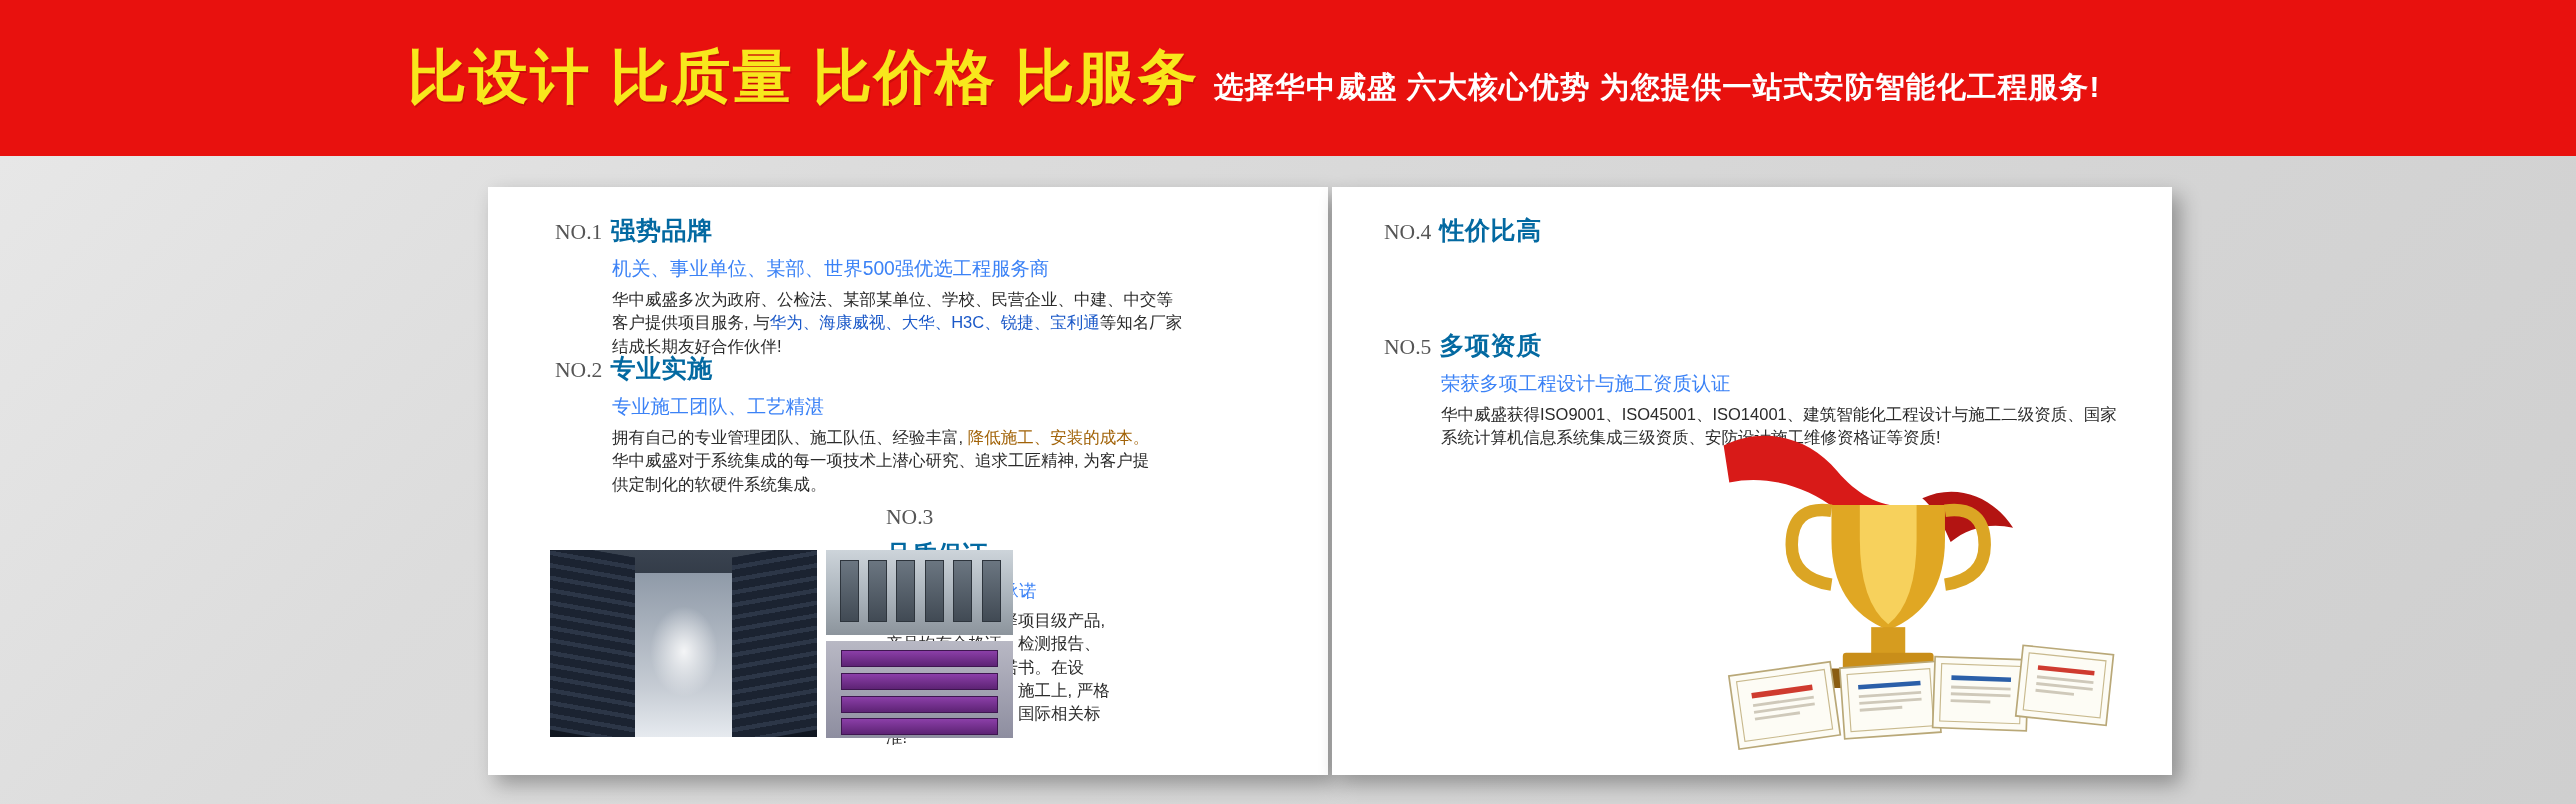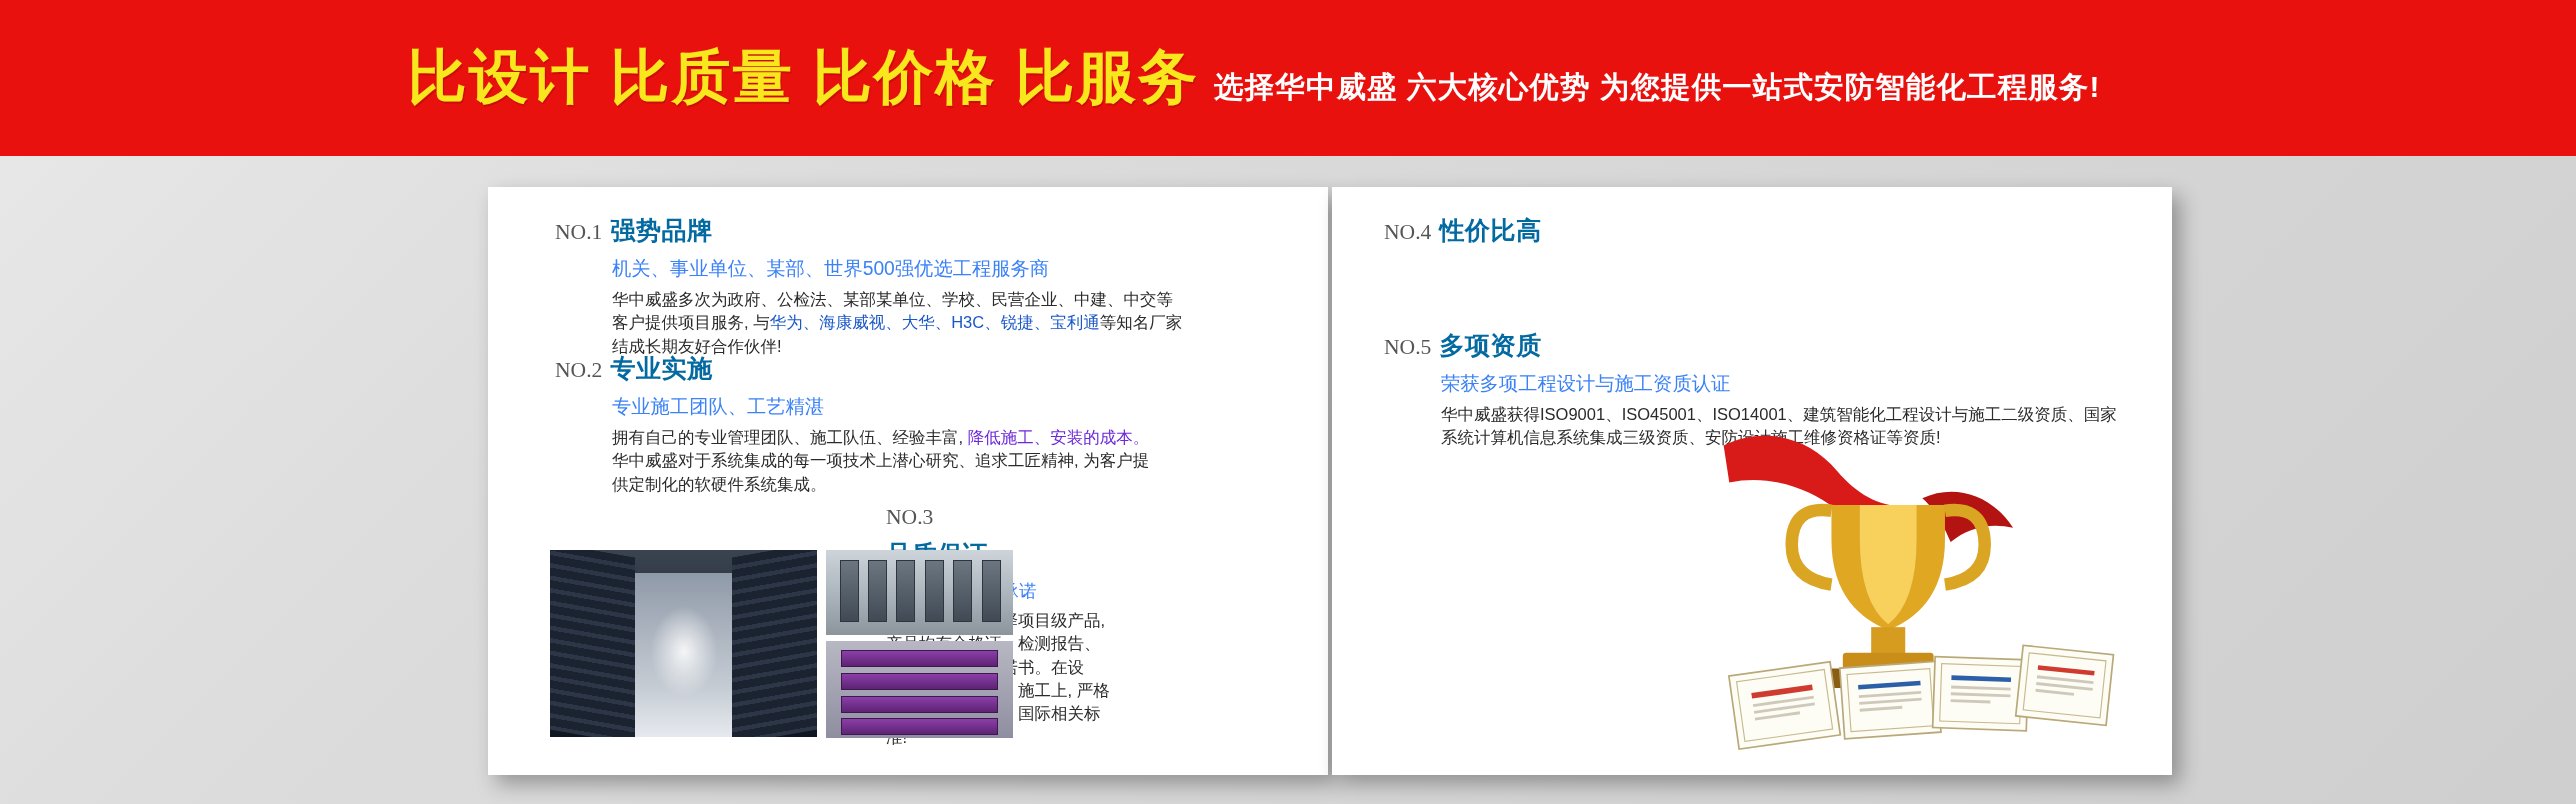--- a/index.html
+++ b/index.html
@@ -87,21 +87,21 @@
     margin-top: 8px;
     white-space: nowrap;
   }
   .item-body {
     font-size: 16.5px;
     color: #2b2b2b;
     line-height: 1.42;
     margin-top: 5.7px;
   }
   .hl-blue { color: #1a58c8; }
-  .hl-orange { color: #6d28d9; }
+  .hl-orange { color: #a16207; }
 
   
   #item-1 { left: 67px; top: 27px; width: 613px; }
   #item-1 .item-body { width: 576px; }
   #item-2 { left: 67px; top: 165px; width: 574px; }
   #item-2 .item-body { width: 540px; }
   #item-3 { left: 398px; top: 318px; width: 233px; }
   #item-3 .item-lead { font-size: 17.6px; }
   #item-3 .item-body { width: 227px; }
   #item-3 .item-head { justify-content: flex-start; flex-direction: column; }

